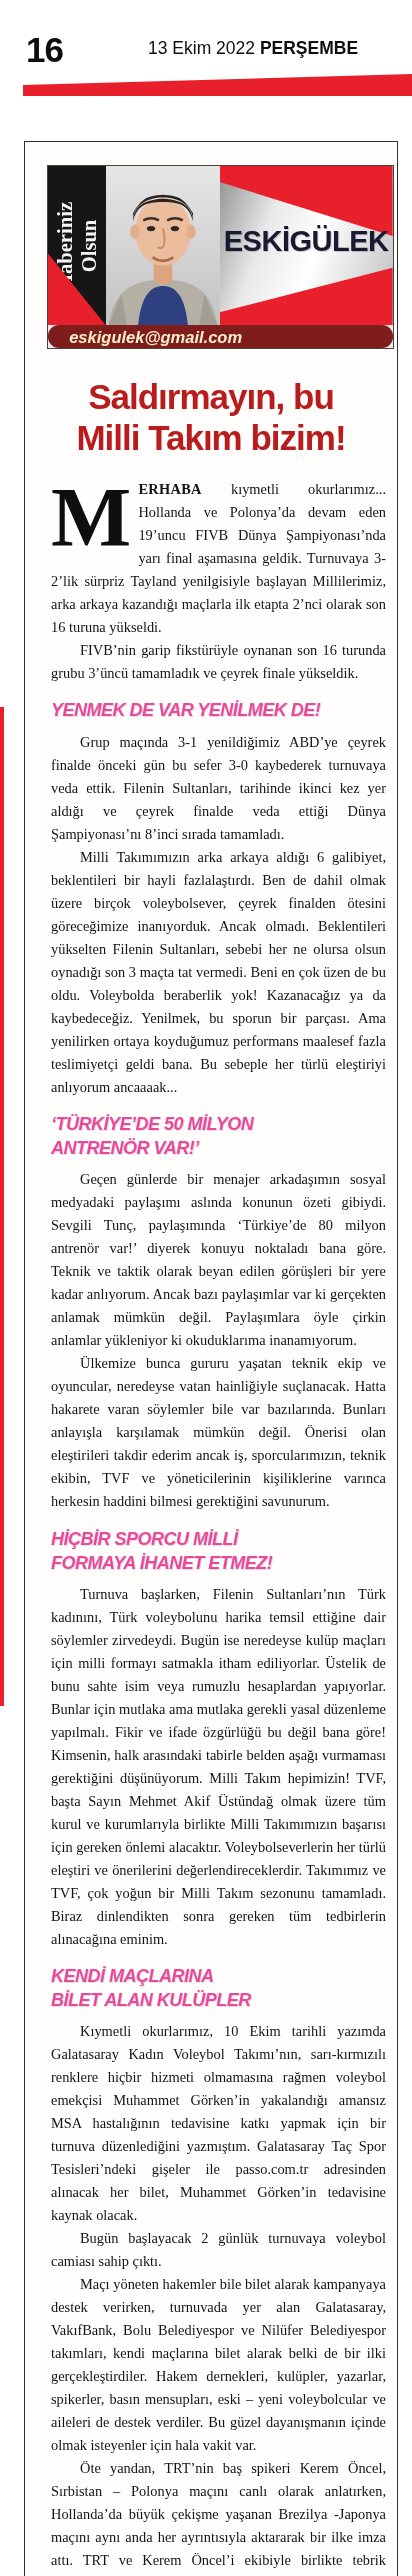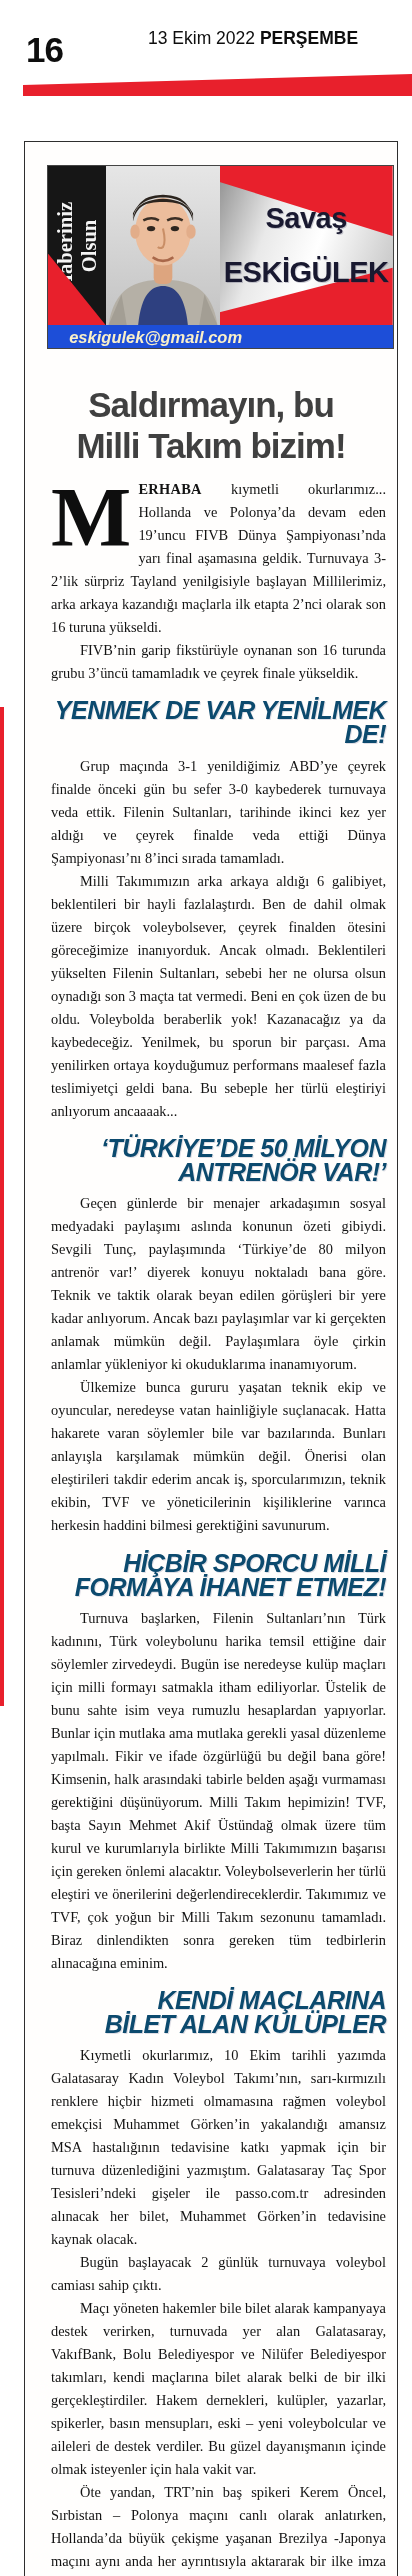--- a/index.html
+++ b/index.html
@@ -2,21 +2,21 @@
 <html style="font-size:8.2px"><head>
 <meta charset="utf-8">
 <style>
   html,body{margin:0;padding:0;background:#ffffff;}
   .page{position:relative;width:412px;height:3363px;background:#ffffff;overflow:hidden;
         font-family:"Liberation Serif",serif;color:#131313;}
 
   
   .page-number{position:absolute;left:26px;top:32px;font-family:"Liberation Sans",sans-serif;
         font-weight:bold;font-size:35px;line-height:35px;color:#0e0e0e;letter-spacing:-1px;text-align:center;}
-  .dateline{position:absolute;left:148px;top:29px;font-family:"Liberation Sans",sans-serif;
+  .dateline{position:absolute;left:148px;top:39px;font-family:"Liberation Sans",sans-serif;
         font-size:17.5px;line-height:18.5px;color:#0e0e0e;white-space:nowrap;}
   .dateline b{font-weight:bold;}
   .red-band{position:absolute;left:23px;top:74px;width:389px;height:22px;background:#e8202c;
         clip-path:polygon(0 50%,100% 0,100% 100%,0 100%);}
   .left-red-strip{position:absolute;left:0;top:707px;width:4.1px;height:999px;background:#e8202c;}
 
   
   .article-box{position:absolute;left:24px;top:141px;width:374px;height:2917px;
         border:1px solid #2e2e2e;box-sizing:border-box;background:#fffefd;}
 
@@ -37,39 +37,39 @@
         background:linear-gradient(110deg,#8f8f8f 0%,#e9e9e9 30%,#ffffff 55%,#d2d2d2 85%,#bdbdbd 100%);}
   .bc-red-top{position:absolute;left:0;top:0;width:100%;height:100%;background:#e8202c;
         clip-path:polygon(0 0,100% 0,100% 44%,0 10%);}
   .bc-red-bottom{position:absolute;left:0;top:0;width:100%;height:100%;background:#e8202c;
         clip-path:polygon(0 92%,100% 64%,100% 100%,0 100%);}
   .bc-name{position:absolute;left:0;right:0;top:37px;text-align:center;
         font-family:"Liberation Sans",sans-serif;font-weight:bold;color:#191930;
         text-shadow:1px 1px 0 rgba(60,60,90,.25);}
   .bc-name .first{font-size:29px;line-height:31px;letter-spacing:-0.5px;}
   .bc-name .last{font-size:29px;line-height:31px;letter-spacing:-0.5px;margin-top:23px;}
-  .bc-emailbar{position:absolute;left:0;bottom:0;width:100%;height:23px;background:#1d4ed8;}
+  .bc-emailbar{position:absolute;left:0;bottom:0;width:100%;height:23px;background:#7f1d1d;border-radius:11px;}
   .bc-email{position:absolute;left:21.6px;top:1.5px;font-family:"Liberation Sans",sans-serif;
         font-weight:bold;font-style:italic;font-size:16.5px;line-height:20.6px;color:#faf0c8;}
 
   
-  .headline{position:absolute;left:0;right:0;top:242px;text-align:center;
+  .headline{position:absolute;left:0;right:0;top:234px;text-align:center;
         font-family:"Liberation Sans",sans-serif;font-weight:bold;font-size:35px;line-height:41px;
-        color:#404040;letter-spacing:-1px;white-space:pre-line;}
+        color:#b91c1c;letter-spacing:-1px;white-space:pre-line;}
 
   
   .body-col{position:absolute;left:26px;top:336px;width:335px;text-align:justify;
         font-size:14.4px;line-height:23px;}
   .body-col p{margin:0;text-indent:29px;}
   .body-col p.lead{text-indent:0;}
   .dropcap{float:left;font-weight:bold;font-size:85px;line-height:71px;margin:4.1px 7.2px 0 0;
         color:#0e0e0e;}
   .leadbold{font-weight:bold;letter-spacing:0.3px;}
   .sec-h{font-family:"Liberation Sans",sans-serif;font-weight:bold;font-style:italic;
-        font-size:25px;line-height:24px;color:#0c4a6e;margin:13.4px 0 8.2px 0;text-align:right;
+        font-size:18px;line-height:24px;color:#ec4899;margin:13.4px 0 8.2px 0;text-align:left;
         white-space:pre-line;letter-spacing:-0.5px;text-shadow:1px 1px 0 rgba(80,80,120,.18);}
 </style>
 </head>
 <body>
 
 <div class="page">
 
   <div class="page-number">16</div>
   <div class="dateline"><span>13 Ekim 2022</span>&nbsp;<b>PERŞEMBE</b></div>
   <div class="red-band"></div>
@@ -110,21 +110,20 @@
             <path d="M110,122 q6,26 0,36 q-6,4 -10,0" stroke="#c98e66" stroke-width="4" fill="none"></path>
             <path d="M90,178 q20,14 40,0" stroke="#a9684a" stroke-width="5" fill="none"></path>
             <path d="M5,310 L40,310 L30,250 Z" fill="#a39e94"></path>
             <path d="M215,310 L180,310 L190,250 Z" fill="#a39e94"></path>
           </svg>
         </div>
         <div class="bc-right">
           <div class="bc-red-top"></div>
           <div class="bc-red-bottom"></div>
           <div class="bc-name">
-            <div class="first">Savaş</div>
             <div class="last">ESKİGÜLEK</div>
           </div>
         </div>
       </div>
       <div class="bc-emailbar">
         <div class="bc-email">eskigulek@gmail.com</div>
       </div>
     </div>
 
     <div class="headline">Saldırmayın, bu

